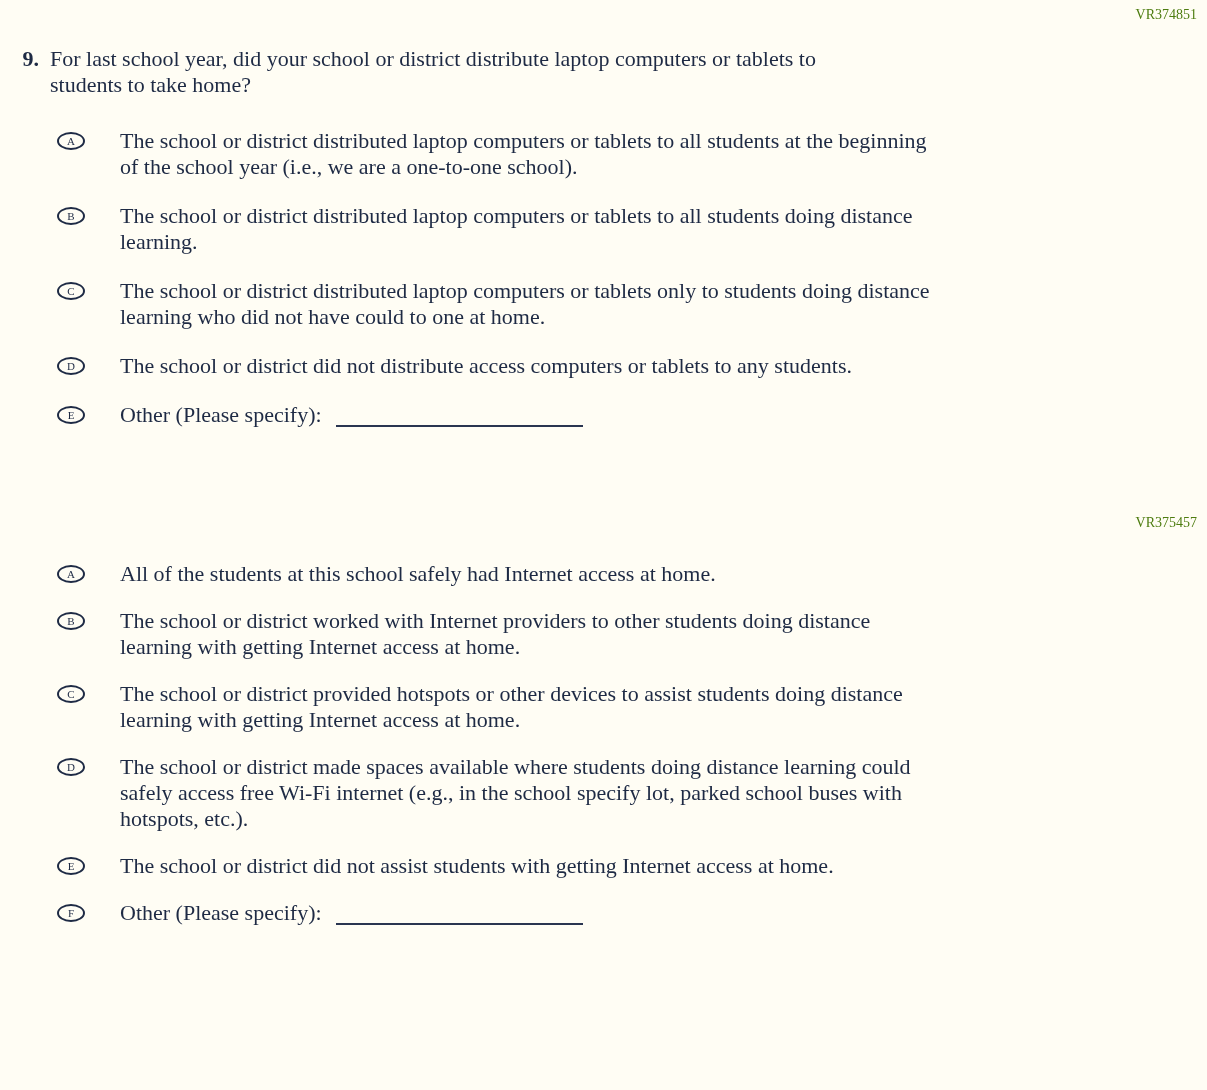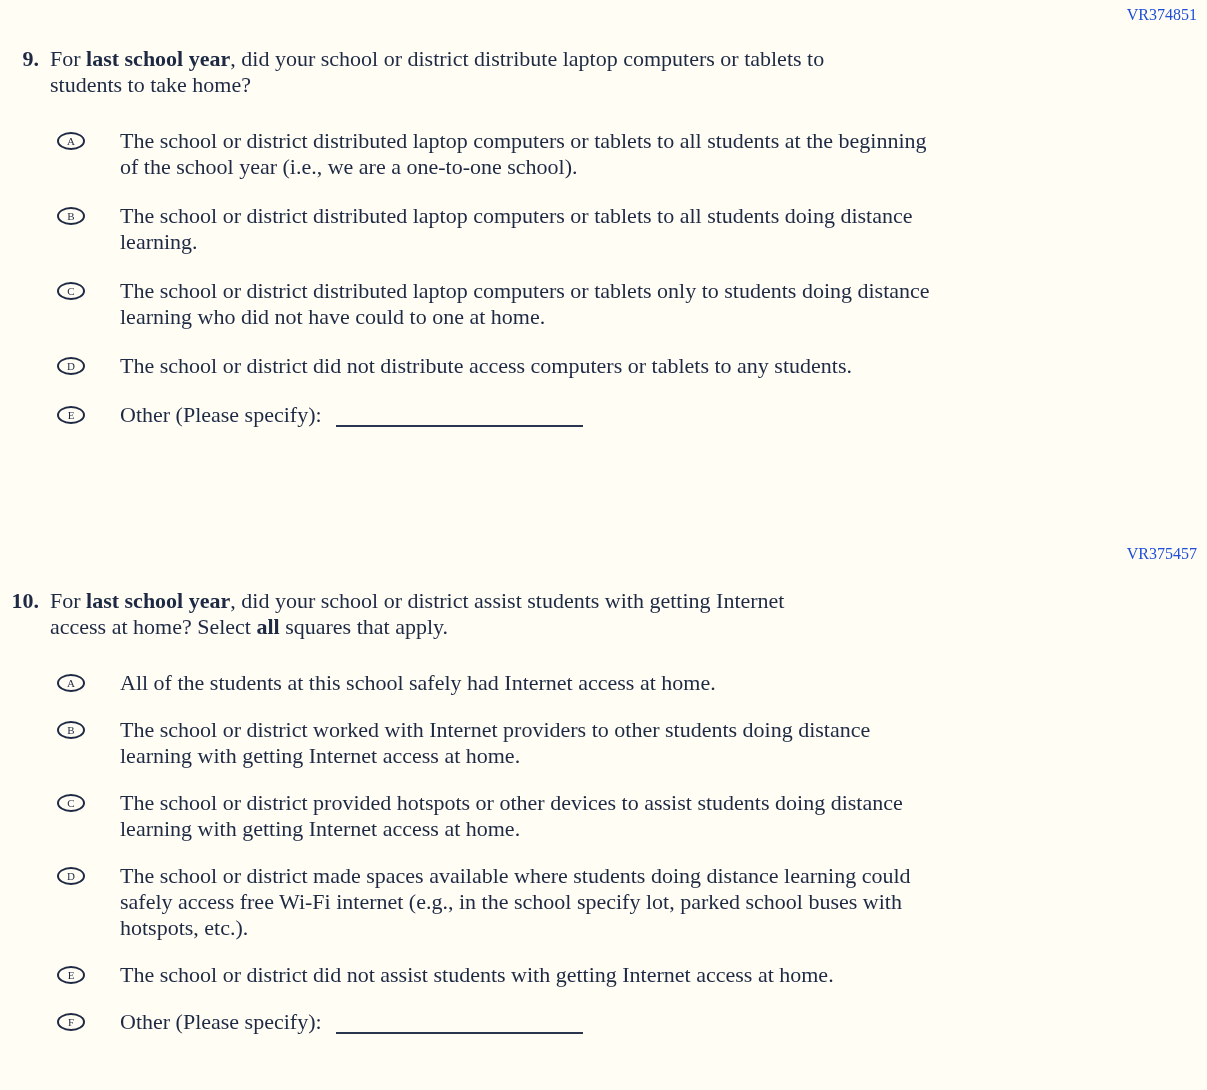--- a/index.html
+++ b/index.html
@@ -12,44 +12,44 @@
   .page {
     position: relative;
     width: 1207px;
     height: 1090px;
     padding-top: 7px;
     overflow: hidden;
   }
   .vr-code {
     text-align: right;
     padding-right: 10px;
-    font-size: 16px;
+    font-size: 14px;
     line-height: 16px;
-    color: #1d4ed8;
+    color: #4d7c0f;
   }
-  .vr-code.second { margin-top: 118px; }
+  .vr-code.second { margin-top: 87px; }
 
   .question { margin-top: 23px; }
   .question.q10 { margin-top: 26px; }
 
   .q-row { display: grid; grid-template-columns: 50px 1fr; }
   .q-num {
     text-align: right;
     padding-right: 11px;
     font-weight: bold;
     font-size: 22px;
     line-height: 26px;
   }
   .q-text {
     font-size: 22px;
     line-height: 26px;
     white-space: pre-line;
     max-width: 1070px;
   }
-  .q-text b { font-weight: bold; text-align: center; }
+  .q-text b { font-weight: normal; text-align: center; }
 
   .options { margin-top: 30px; padding-left: 57px; }
   .option { display: grid; grid-template-columns: 43px 1fr; }
   .q9 .option + .option { margin-top: 23px; }
   .q10 .option + .option { margin-top: 21px; }
 
   .bubble {
     width: 28px;
     height: 18px;
     margin-top: 4px;
@@ -114,25 +114,20 @@
       <div class="option">
         <span class="bubble">E</span>
         <p class="opt-text"><span>Other (Please specify):</span><span class="blank-line"></span></p>
       </div>
     </div>
   </section>
 
   <div class="vr-code second">VR375457</div>
 
   <section class="question q10">
-    <div class="q-row">
-      <span class="q-num">10.</span>
-      <p class="q-text"><span>For </span><b>last school year</b><span>, did your school or district assist students with getting Internet
-access at home? Select </span><b>all</b><span> squares that apply.</span></p>
-    </div>
     <div class="options">
       <div class="option">
         <span class="bubble">A</span>
         <p class="opt-text">All of the students at this school safely had Internet access at home.</p>
       </div>
       <div class="option">
         <span class="bubble">B</span>
         <p class="opt-text">The school or district worked with Internet providers to other students doing distance
 learning with getting Internet access at home.</p>
       </div>

